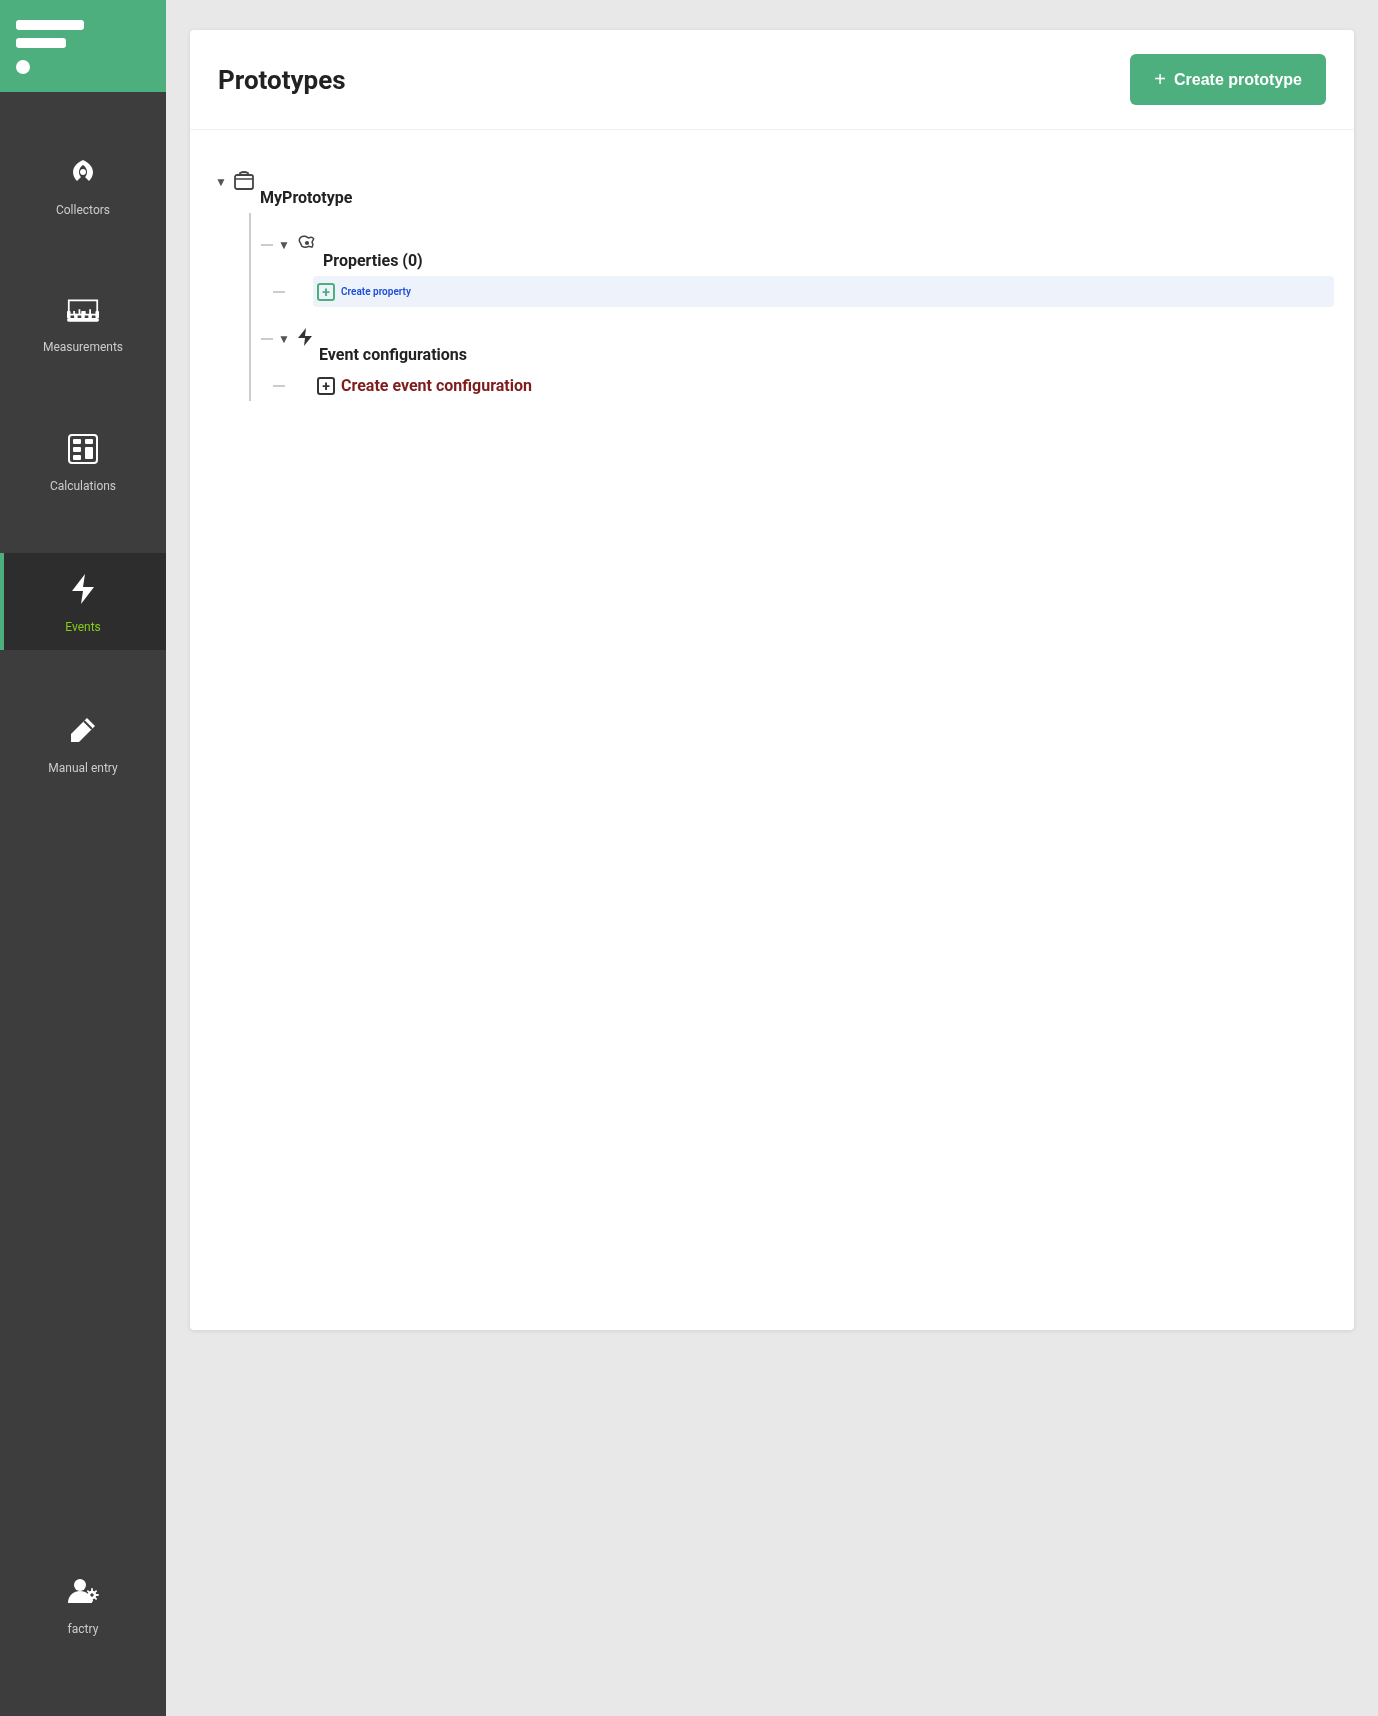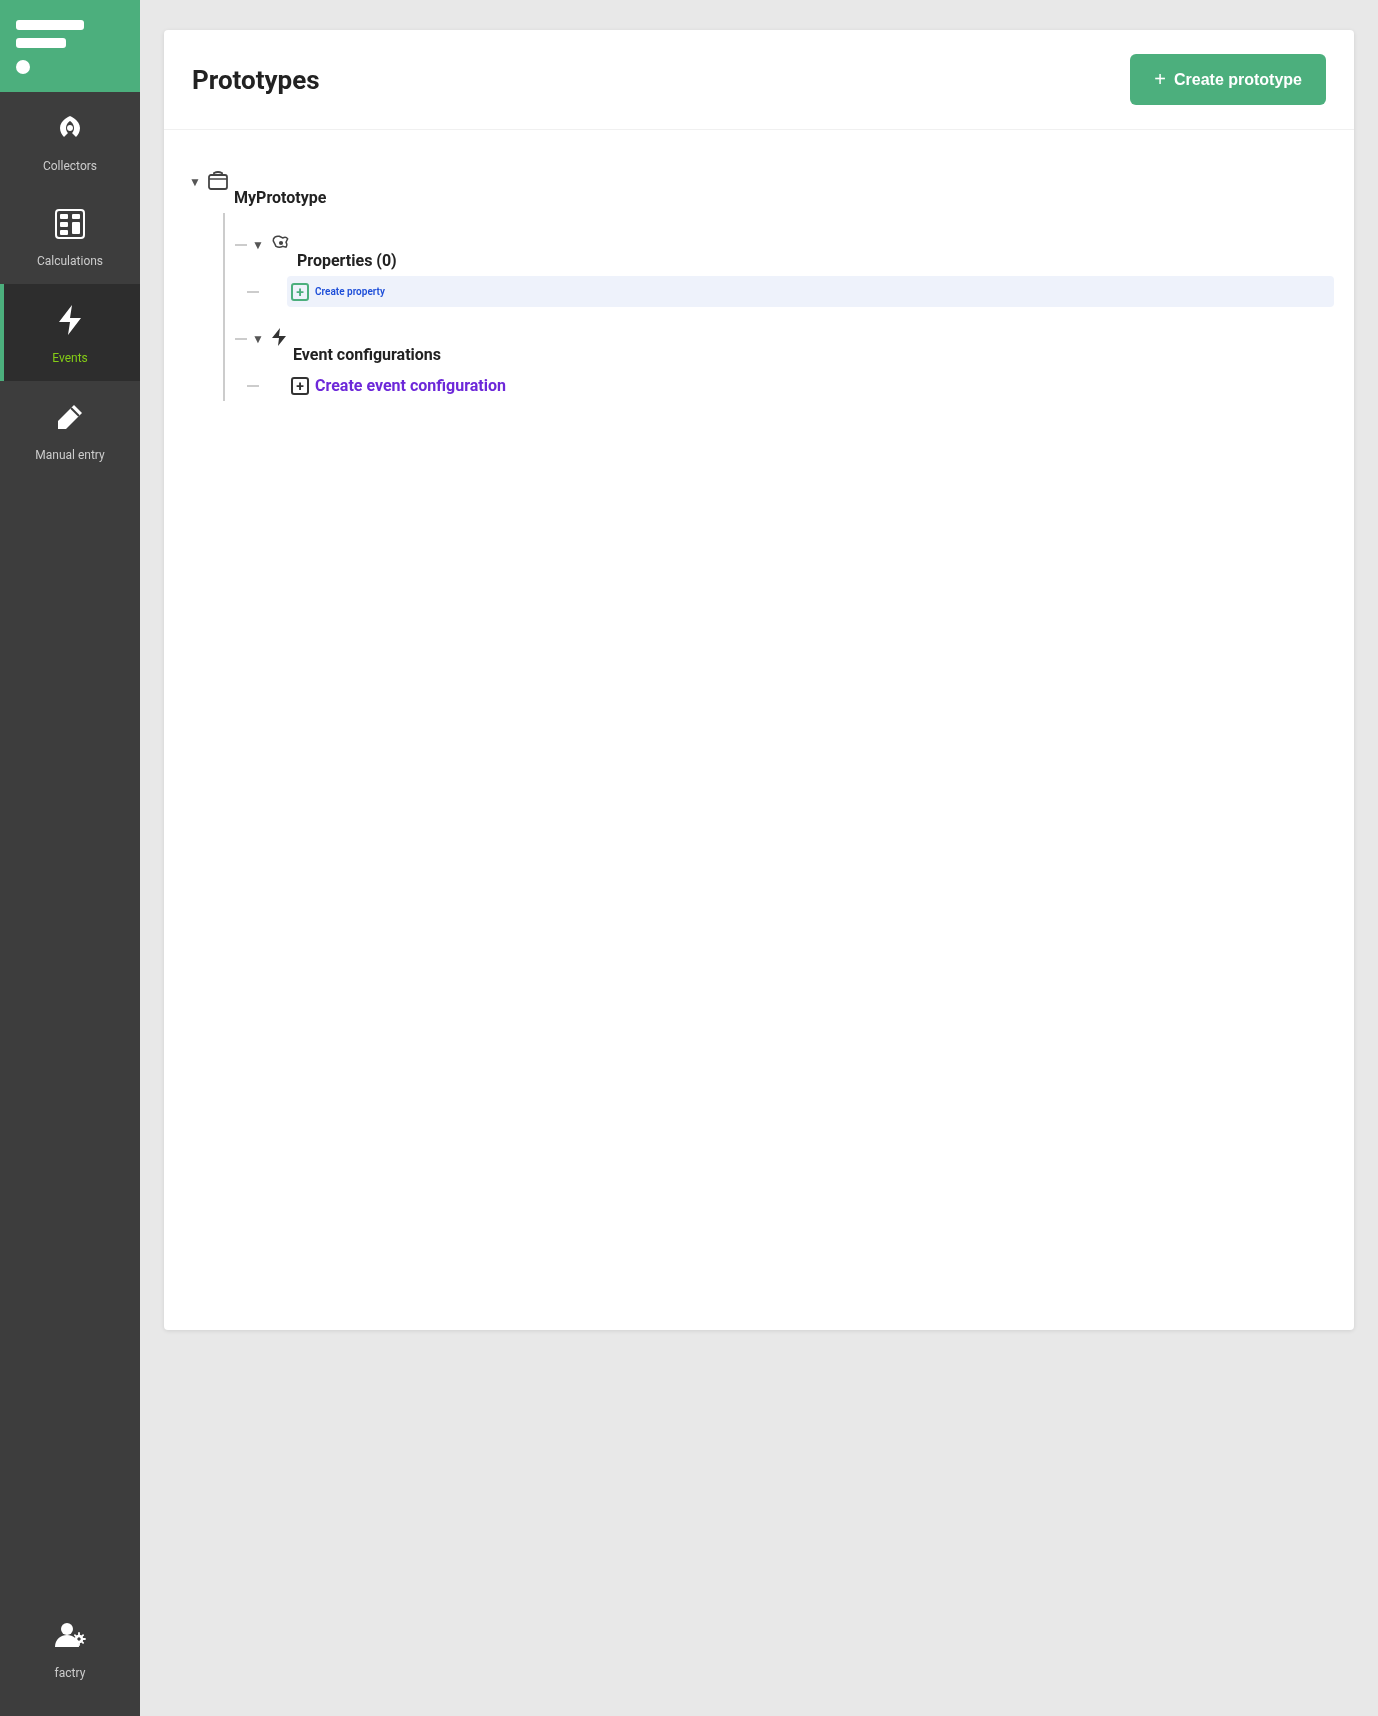--- a/index.html
+++ b/index.html
@@ -6,27 +6,28 @@
     body {
       font-family: -apple-system, BlinkMacSystemFont, 'Segoe UI', Roboto, sans-serif;
       background: #e8e8e8;
       display: flex;
       width: 1378px;
       min-height: 1716px;
     }
 
     
     .sidebar {
-      width: 140px;
+      width: 166px;
       min-height: 1716px;
       background: #3d3d3d;
       display: flex;
       flex-direction: column;
       align-items: flex-end;
       flex-shrink: 0;
+      gap: 44px;
     }
 
     .sidebar-header {
       width: 100%;
       background: #4caf7d;
       padding: 20px 16px 18px;
       display: flex;
       flex-direction: column;
       align-items: flex-start;
       gap: 8px;
@@ -161,21 +162,21 @@
 
     .tree-label-create {
       font-size: 10px;
       font-weight: 600;
       color: #1d4ed8;
     }
 
     .tree-label-create-dark {
       font-size: 16px;
       font-weight: 700;
-      color: #6d28d9;
+      color: #7f1d1d;
     }
 
     
     .plus-box {
       width: 18px;
       height: 18px;
       border: 2px solid #4caf7d;
       border-radius: 3px;
       display: inline-flex;
       align-items: center;
@@ -206,20 +207,39 @@
   <div class="nav-item">
     <div class="nav-icon">
       <svg width="32" height="32" viewBox="0 0 32 32" fill="white" xmlns="http://www.w3.org/2000/svg">
         <path d="M16 4C16 4 6 8 6 16C6 20 8 23 10 25L14 21C13 20 12 18.5 12 16C12 11.5 16 9 16 9C16 9 20 11.5 20 16C20 18.5 19 20 18 21L22 25C24 23 26 20 26 16C26 8 16 4 16 4Z"></path>
         <path d="M16 13C14.3 13 13 14.3 13 16C13 17.7 14.3 19 16 19C17.7 19 19 17.7 19 16C19 14.3 17.7 13 16 13Z"></path>
       </svg>
     </div>
     <span class="nav-label">Collectors</span>
   </div>
 
+  <div class="nav-item">
+    <div class="nav-icon">
+      <svg width="32" height="28" viewBox="0 0 36 28" fill="white">
+        <rect x="0" y="22" width="36" height="4" rx="2"></rect>
+        <rect x="0" y="22" width="4" height="8" rx="1" transform="translate(0,-8)"></rect>
+        <rect x="8" y="22" width="4" height="5" rx="1" transform="translate(0,-5)"></rect>
+        <rect x="16" y="22" width="4" height="8" rx="1" transform="translate(0,-8)"></rect>
+        <rect x="24" y="22" width="4" height="5" rx="1" transform="translate(0,-5)"></rect>
+        <rect x="32" y="22" width="4" height="8" rx="1" transform="translate(0,-8)"></rect>
+
+        <path d="M2 2 L34 2 L34 18 L2 18 Z" fill="none" stroke="white" stroke-width="2"></path>
+        <line x1="8" y1="18" x2="8" y2="14" stroke="white" stroke-width="2"></line>
+        <line x1="14" y1="18" x2="14" y2="12" stroke="white" stroke-width="2"></line>
+        <line x1="20" y1="18" x2="20" y2="14" stroke="white" stroke-width="2"></line>
+        <line x1="26" y1="18" x2="26" y2="12" stroke="white" stroke-width="2"></line>
+      </svg>
+    </div>
+    <span class="nav-label">Measurements</span>
+  </div>
 
   <div class="nav-item">
     <div class="nav-icon">
       <svg width="30" height="30" viewBox="0 0 30 30" fill="white">
         <rect x="1" y="1" width="28" height="28" rx="3" fill="none" stroke="white" stroke-width="2"></rect>
         <rect x="5" y="5" width="8" height="5" rx="1"></rect>
         <rect x="17" y="5" width="8" height="5" rx="1"></rect>
         <rect x="5" y="13" width="8" height="5" rx="1"></rect>
         <rect x="17" y="13" width="8" height="12" rx="1"></rect>
         <rect x="5" y="21" width="8" height="5" rx="1"></rect>

